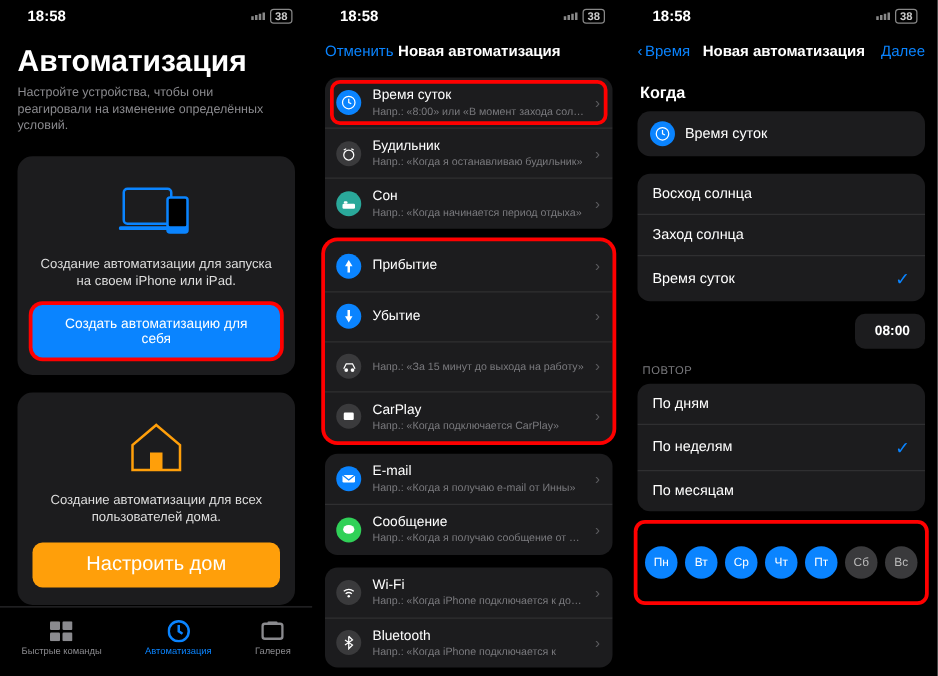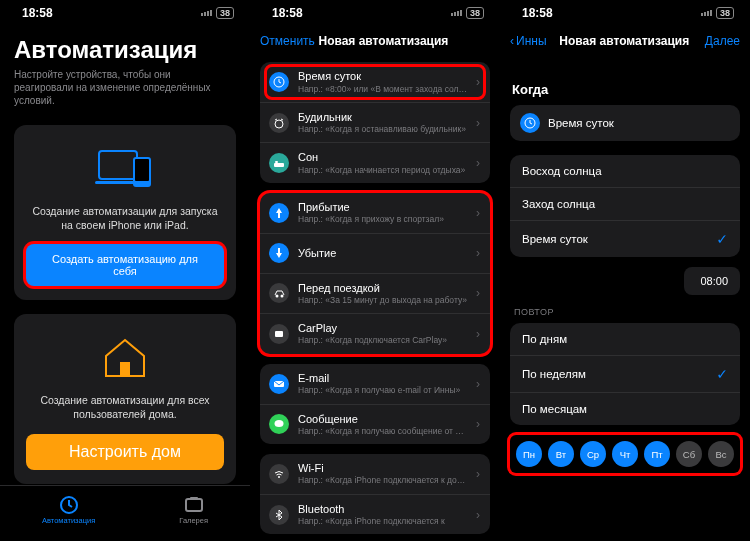--- a/index.html
+++ b/index.html
@@ -46,33 +46,33 @@
   .row-txt{ flex:1; min-width:0;}
   .row-title{ font-size:11px; color:#fff; line-height:1.2;}
   .row-sub{ font-size:8.5px; color:#7a7a7e; line-height:1.2; white-space:nowrap; overflow:hidden; text-overflow:ellipsis;}
   .chev{ color:#5a5a5e; font-size:12px;}
   .group-hl{ box-shadow: 0 0 0 3px #ff0000; border-radius:10px;}
   .row-hl-single{ position:relative;}
   .row-hl-single::after{content:"";position:absolute;inset:2px 4px;border:3px solid #ff0000;border-radius:8px;pointer-events:none;}
 
   
   .s3-body{ padding: 6px 10px; flex:1; overflow:hidden;}
-  .s3-sectitle{ font-size:13px; font-weight:600; margin: 20px 2px 8px;}
+  .s3-sectitle{ font-size:13px; font-weight:600; margin: 4px 2px 8px;}
   .pill-row{ background:#1c1c1e; border-radius:10px; display:flex; align-items:center; gap:8px; padding:8px 10px; margin-bottom:14px;}
   .opt-group{ background:#1c1c1e; border-radius:10px; overflow:hidden; margin-bottom:10px;}
   .opt{ padding:10px 12px; font-size:11.5px; display:flex; align-items:center; justify-content:space-between;}
   .opt + .opt{ border-top:0.5px solid #2f2f31;}
   .check{ color:#0a84ff; font-size:14px;}
   .time-row{ background:#1c1c1e; border-radius:8px; padding:8px 12px; font-size:11px; text-align:right; width:56px; margin-left:auto;}
   .sec-label{ font-size:9px; color:#7a7a7e; margin: 6px 4px 6px; letter-spacing:0.5px;}
   .days{ display:flex; gap:6px; justify-content:center; padding:4px 2px;}
   .day{ width:26px; height:26px; border-radius:13px; display:flex; align-items:center; justify-content:center; font-size:9.5px; font-weight:500;}
   .day.on{ background:#0a84ff; color:#fff;}
   .day.off{ background:#3a3a3c; color:#bbb;}
-  .days-hl{ box-shadow: 0 0 0 3px #ff0000; border-radius:6px; padding:6px 4px;justify-content:center;}
+  .days-hl{ box-shadow: 0 0 0 3px #ff0000; border-radius:6px; padding:18px 4px;justify-content:center;}
   .circle-ico{width:20px;height:20px;border-radius:10px;background:#0a84ff;display:flex;align-items:center;justify-content:center;}
   .circle-ico.grey{background:#3a3a3c;}
   .circle-ico svg{width:12px;height:12px;}
 </style>
 </head>
 <body>
 <div class="canvas">
 
 <div class="phone">
   <div class="status-bar">
@@ -111,20 +111,31 @@
         <svg width="50" height="44" viewBox="0 0 50 44">
               <path d="M25 4 L44 20 V40 H6 V20 Z" fill="none" stroke="#ff9f0a" stroke-width="2"></path>
               <rect x="20" y="26" width="10" height="14" fill="#ff9f0a"></rect>
             </svg>
       </div>
       <div class="card-text">Создание автоматизации для всех пользователей дома.</div>
       <div class="btn-warn">Настроить дом</div>
     </div>
   </div>
   <div class="tabbar">
+    <div class="tab">
+      <div class="tab-ico">
+            <svg width="18" height="16" viewBox="0 0 18 16">
+              <rect x="0" y="0" width="8" height="7" rx="1" fill="#8a8a8e"></rect>
+              <rect x="10" y="0" width="8" height="7" rx="1" fill="#8a8a8e"></rect>
+              <rect x="0" y="9" width="8" height="7" rx="1" fill="#8a8a8e"></rect>
+              <rect x="10" y="9" width="8" height="7" rx="1" fill="#8a8a8e"></rect>
+            </svg>
+          </div>
+      <span>Быстрые команды</span>
+    </div>
     <div class="tab active">
       <div class="tab-ico">
             <svg width="18" height="18" viewBox="0 0 18 18">
               <circle cx="9" cy="9" r="8" fill="none" stroke="#0a84ff" stroke-width="2"></circle>
               <path d="M9 4 v5 l3 2" stroke="#0a84ff" stroke-width="2" fill="none"></path>
             </svg>
           </div>
       <span>Автоматизация</span>
     </div>
     <div class="tab">
@@ -212,21 +223,20 @@
       <div class="row">
         <div class="row-ico">
               <div class="circle-ico">
                 <svg viewBox="0 0 12 12">
                   <path d="M6 1 L3 6 H5 V11 H7 V6 H9 Z" fill="#fff"></path>
                 </svg>
               </div>
             </div>
         <div class="row-txt">
               <div class="row-title">Прибытие</div>
-              <div class="row-sub">Напр.: «Когда я прихожу в спортзал»</div>
             </div>
         <div class="chev">›</div>
       </div>
       <div class="row">
         <div class="row-ico">
               <div class="circle-ico">
                 <svg viewBox="0 0 12 12">
                   <path d="M6 11 L9 6 H7 V1 H5 V6 H3 Z" fill="#fff"></path>
                 </svg>
               </div>
@@ -240,21 +250,20 @@
         <div class="row-ico">
               <div class="circle-ico grey">
                 <svg viewBox="0 0 12 12">
                   <circle cx="4" cy="9" r="1.5" fill="#fff"></circle>
                   <circle cx="9" cy="9" r="1.5" fill="#fff"></circle>
                   <path d="M2 8 L4 4 H9 L11 8" stroke="#fff" fill="none"></path>
                 </svg>
               </div>
             </div>
         <div class="row-txt">
-              <div class="row-title">Перед поездкой</div>
               <div class="row-sub">Напр.: «За 15 минут до выхода на работу»</div>
             </div>
         <div class="chev">›</div>
       </div>
       <div class="row">
         <div class="row-ico">
               <div class="circle-ico grey">
                 <svg viewBox="0 0 12 12">
                   <rect x="2" y="3" width="8" height="6" rx="1" fill="#fff"></rect>
                 </svg>
@@ -345,21 +354,21 @@
             <span></span>
           </div>
       <div class="battery-box">
             <span>38</span>
           </div>
     </div>
   </div>
   <div class="nav">
     <div class="nav-left">
           <span>‹</span>
-          <span>Инны</span>
+          <span>Время</span>
         </div>
     <div class="nav-title">Новая автоматизация</div>
     <div class="nav-right">Далее</div>
   </div>
   <div class="s3-body">
     <div class="s3-sectitle">Когда</div>
     <div class="pill-row">
       <div class="circle-ico">
             <svg viewBox="0 0 12 12">
               <circle cx="6" cy="6" r="5" fill="none" stroke="#fff" stroke-width="1"></circle>
@@ -374,21 +383,21 @@
             <span>Восход солнца</span>
           </div>
       <div class="opt">
             <span>Заход солнца</span>
           </div>
       <div class="opt">
             <span>Время суток</span>
             <span class="check">✓</span>
           </div>
     </div>
-    <div style="display:flex; justify-content:flex-end; margin-bottom:12px;">
+    <div style="display:flex; justify-content:flex-end; margin-bottom:12px;font-weight:bold;">
       <div class="time-row">08:00</div>
     </div>
 
     <div class="sec-label">ПОВТОР</div>
     <div class="opt-group">
       <div class="opt">
             <span>По дням</span>
           </div>
       <div class="opt">
             <span>По неделям</span>

